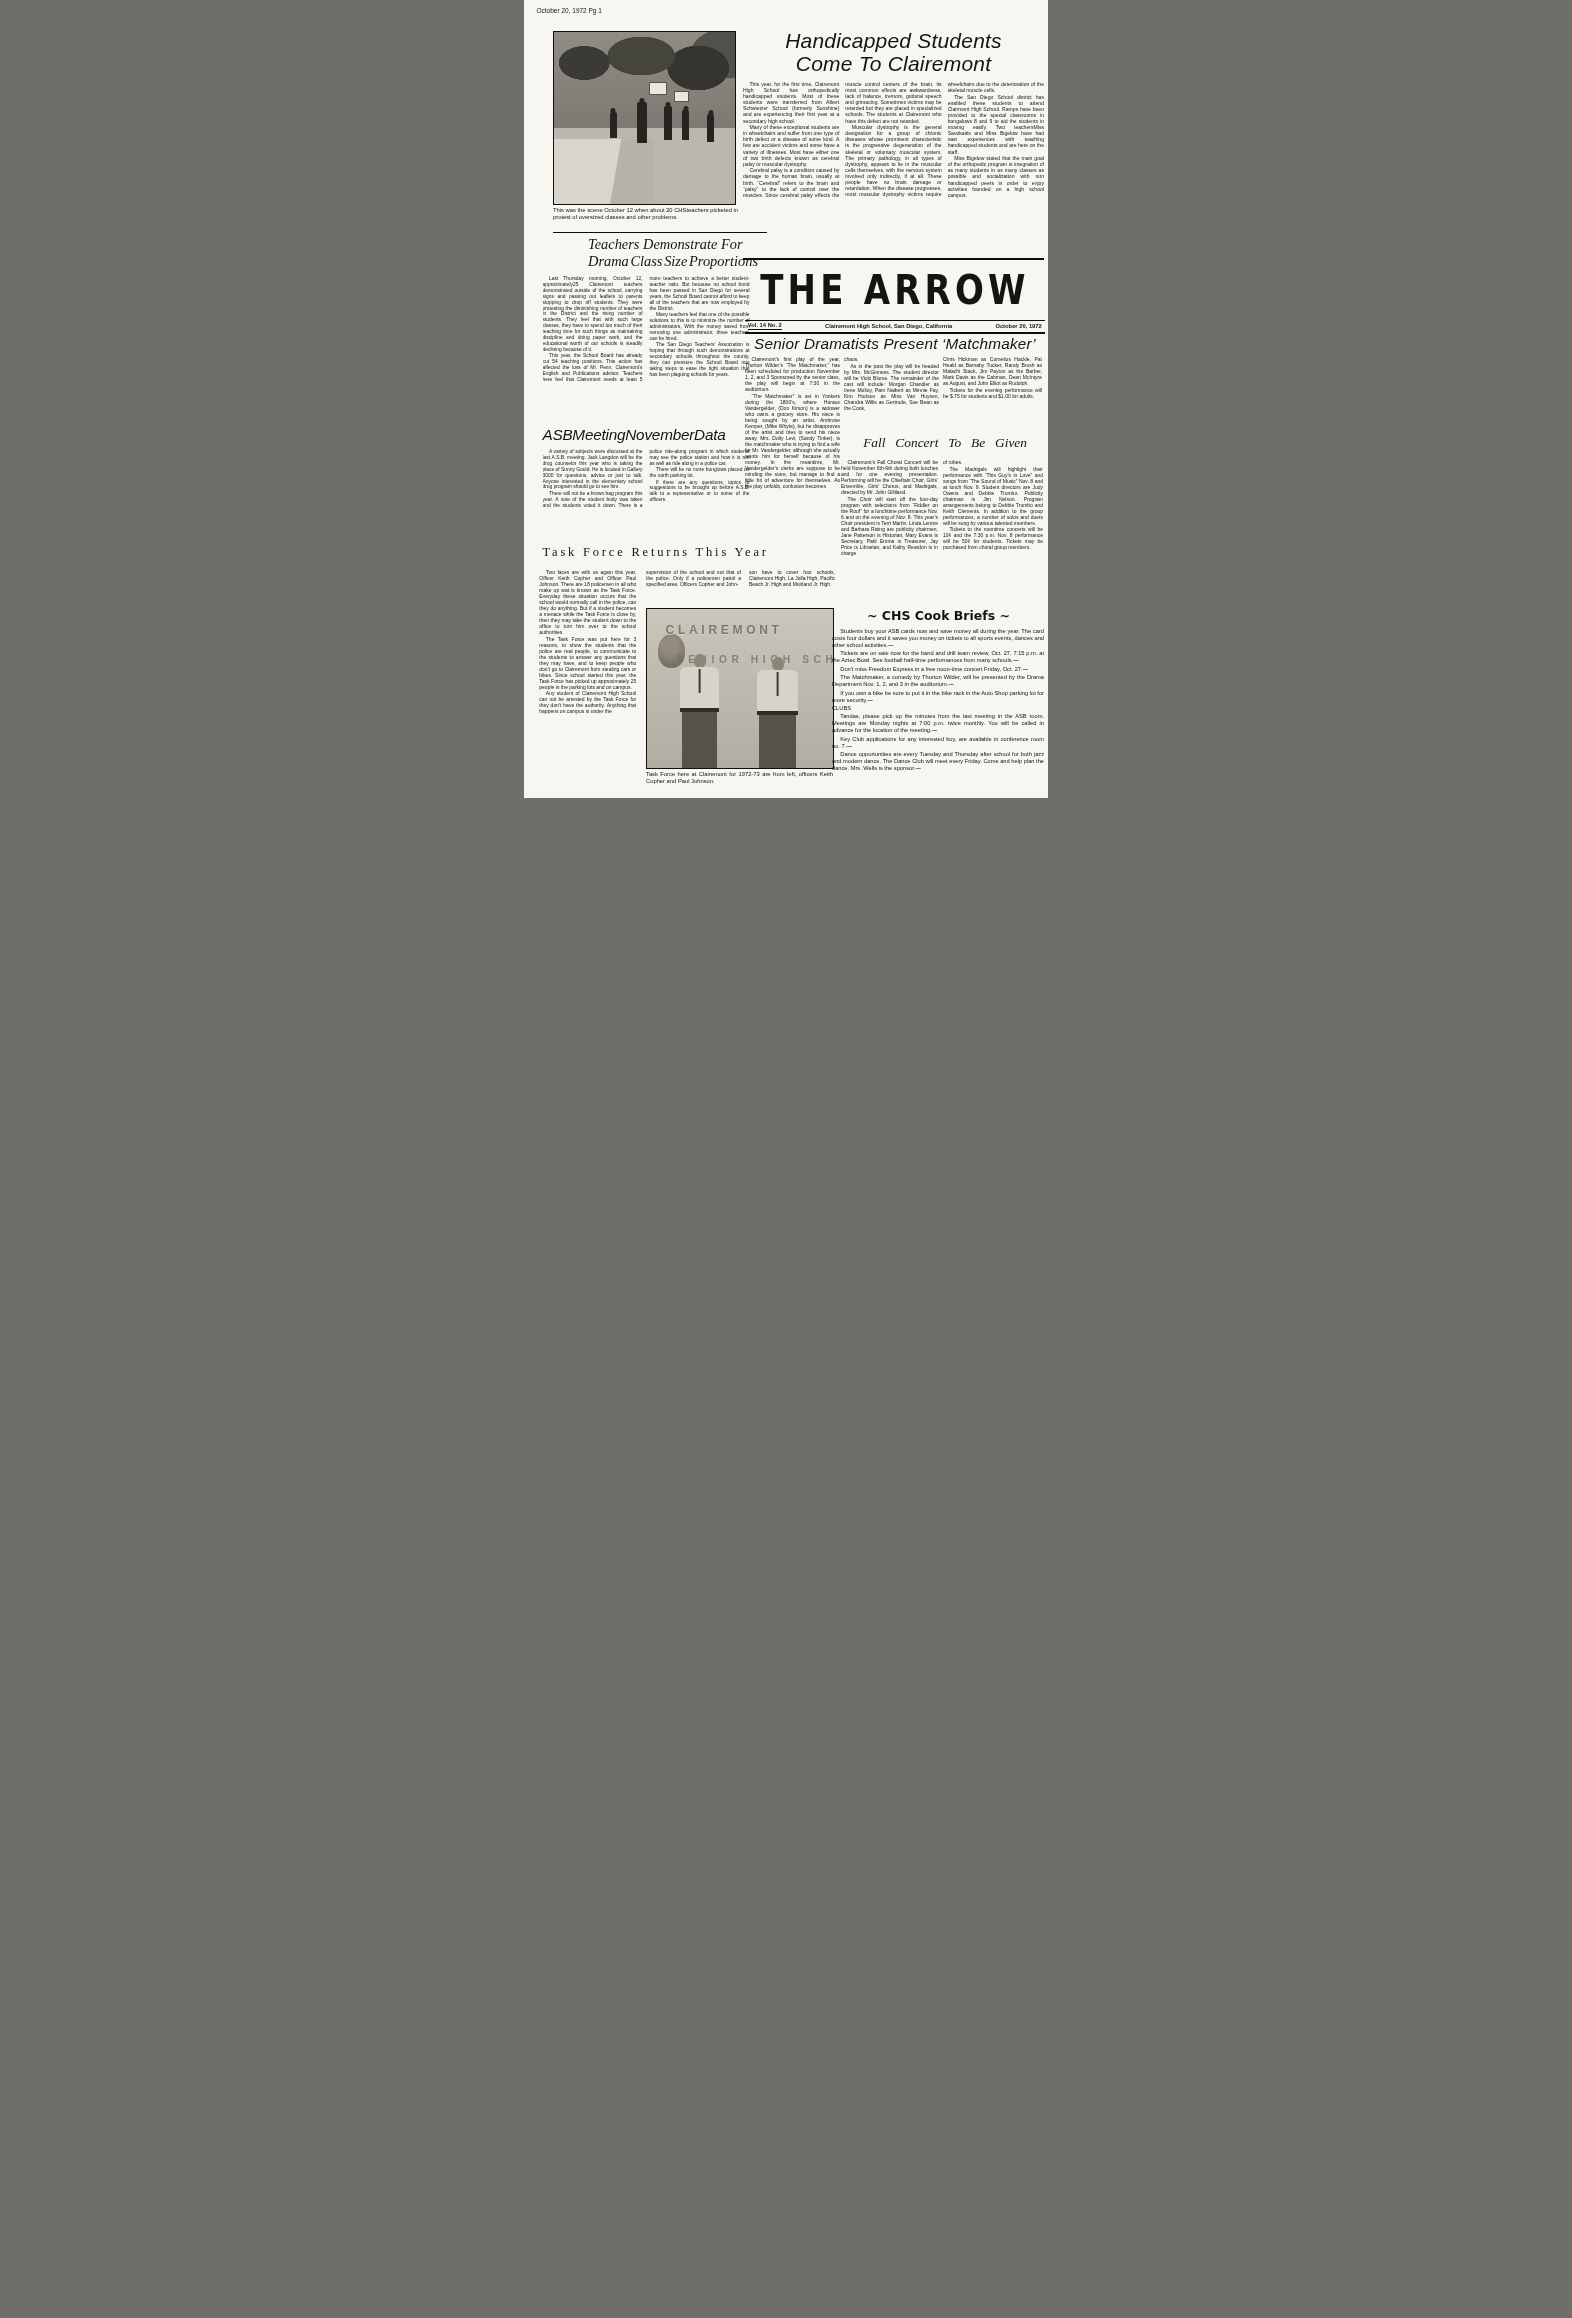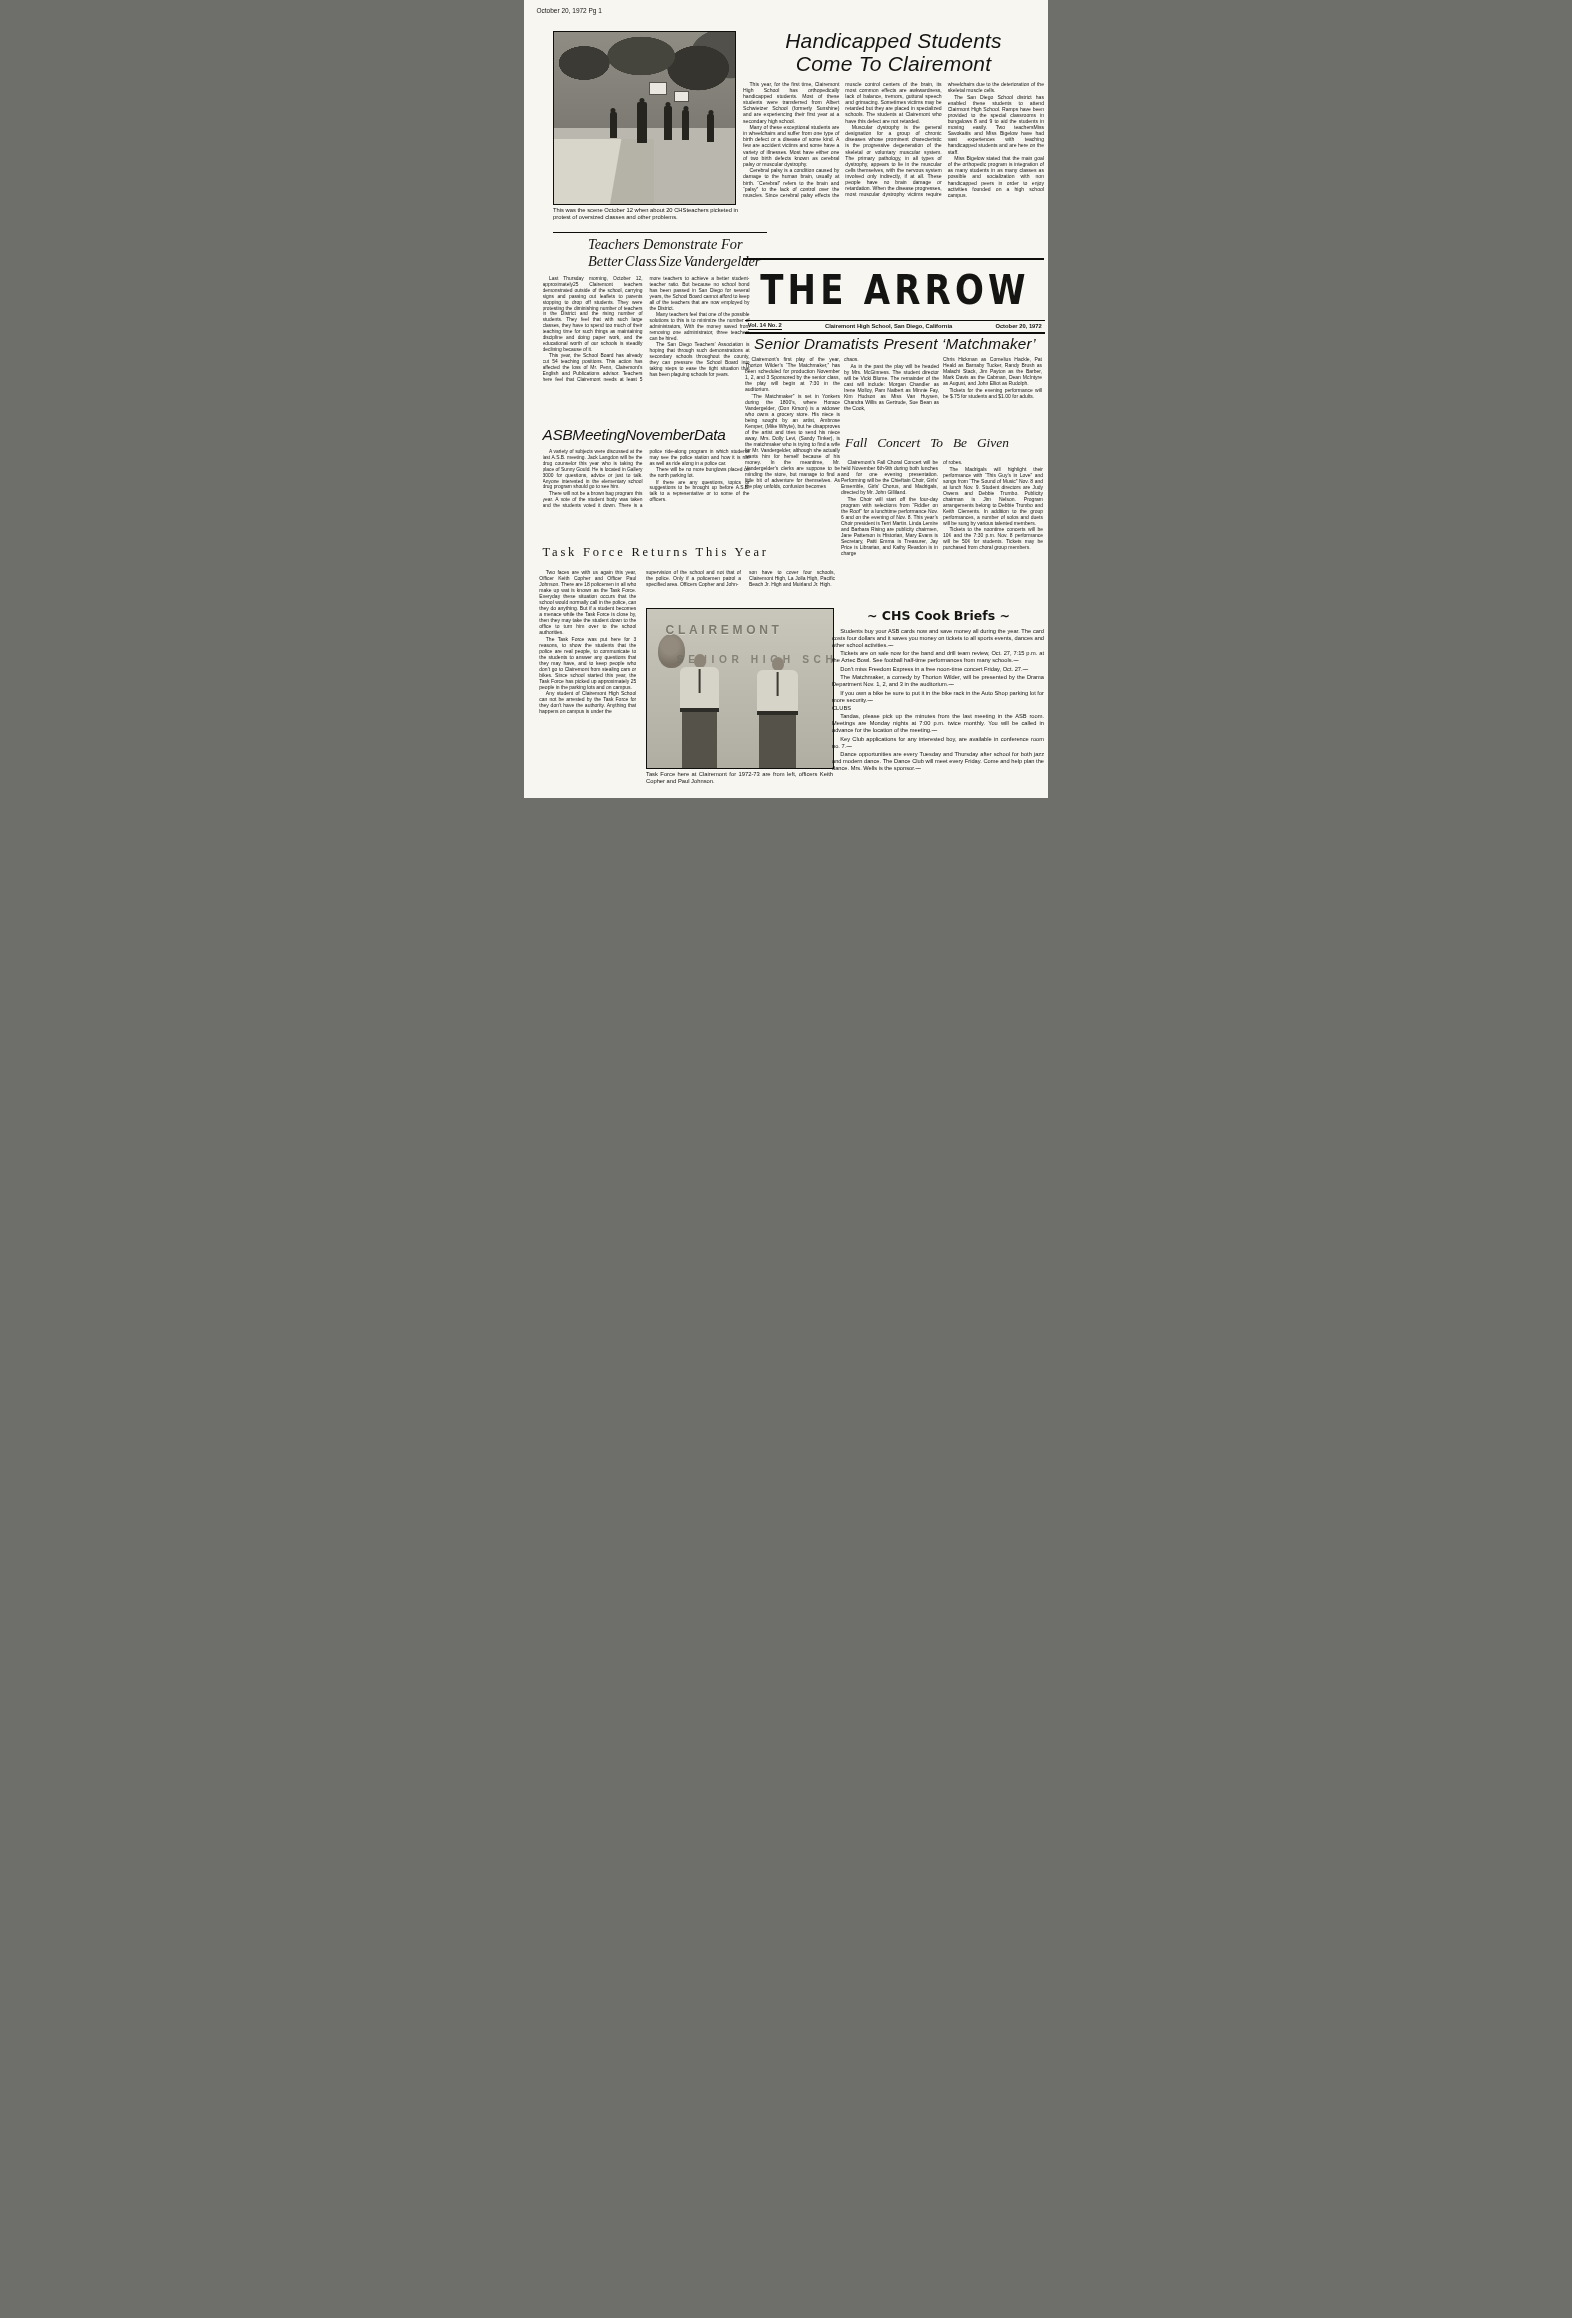--- a/index.html
+++ b/index.html
@@ -95,21 +95,21 @@
         <div class="fig-head"></div>
       </div>
   </div>
 
   <div class="abs caption" style="left:29px;top:207px;width:185px;">This was the scene October 12 when about 20 CHSteachers picketed in protest of oversized classes and other problems.</div>
 
   <div class="abs rule" style="left:29px;top:232px;width:214px;height:0.9px;"></div>
 
   <div class="abs hl-serif-it" style="left:24px;top:236px;width:218px;font-size:14.4px;line-height:17px;margin-left:40px;">
     <span>Teachers Demonstrate For</span><br>
-    <span style="word-spacing:-1.9px;">Better Class Size Vandergelder</span>
+    <span style="word-spacing:-1.9px;">Drama Class Size Proportions</span>
   </div>
 
   <div class="abs body-text sz-b cols-2" style="left:18.5px;top:276px;width:207px;height:147px;">
     <p>Last Thursday morning, October 12, approximately25 Clairemont teachers demonstrated outside of the school, carrying signs and passing out leaflets to parents stopping to drop off students. They were protesting the diminishing number of teachers in the District and the rising number of students. They feel that with such large classes, they have to spend too much of their teaching time for such things as maintaining discipline and doing paper work, and the educational worth of our schools is steadily declining because of it.</p>
     <p>This year, the School Board has already cut 54 teaching positions. This action has affected the loss of Mr. Penn, Clairemont’s English and Publications advisor. Teachers here feel that Clairemont needs at least 5 more teachers to achieve a better student-teacher ratio. But because no school bond has been passed in San Diego for several years, the School Board cannot afford to keep all of the teachers that are now employed by the District.</p>
     <p>Many teachers feel that one of the possible solutions to this is to minimize the number of administrators, With the money saved from removing one administrator, three teachers can be hired.</p>
     <p>The San Diego Teachers’ Association is hoping that through such demonstrations at secondary schools throughout the county, they can pressure the School Board into taking steps to ease the tight situation that has been plaguing schools for years.</p>
   </div>
 
   <div class="abs" style="left:18.5px;top:426px;width:209px;font-size:15.3px;font-style:italic;
@@ -195,22 +195,22 @@
   </div>
   <div class="abs body-text sz-c" style="left:320px;top:356px;width:95px;height:74px;">
     <p style="text-indent:0;">chaos.</p>
     <p>As in the past the play will be headed by Mrs. McGinness. The student director will be Vicki Blume. The remainder of the cast will include: Morgan Chandler as Irene Molloy, Pam Naibert as Minnie Fay, Kim Hudson as Miss Van Huysen, Chandra Willis as Gertrude, Sue Bean as the Cook,</p>
   </div>
   <div class="abs body-text sz-c" style="left:419px;top:356px;width:99px;height:72px;">
     <p style="text-indent:0;">Chris Hickman as Cornelius Hackle, Pat Heald as Barnaby Tucker, Randy Brush as Malachi Stack, Jim Payton as the Barber, Mark Davis as the Cabman, Dean McIntyre as August, and John Elliot as Rudolph.</p>
     <p>Tickets for the evening performance will be $.75 for students and $1.00 for adults.</p>
   </div>
 
-  <div class="abs hl-serif-it" style="left:321px;top:435px;width:199px;font-size:13.4px;
-       text-align:left;word-spacing:6.5px;">Fall Concert  To Be Given</div>
+  <div class="abs hl-serif-it" style="left:304px;top:435px;width:199px;font-size:13.4px;
+       text-align:right;word-spacing:6.5px;">Fall Concert  To Be Given</div>
 
   <div class="abs body-text sz-c" style="left:317px;top:459px;width:97px;height:141px;">
     <p>Clairemont’s Fall Choral Concert will be held November 6th-9th during both lunches and for one evening presentation. Performing will be the Chieftain Choir, Girls’ Ensemble, Girls’ Chorus, and Madrigals, directed by Mr. John Gilliland.</p>
     <p>The Choir will start off the four-day program with selections from “Fiddler on the Roof” for a lunchtime performance Nov. 6 and on the evening of Nov. 8. This year’s Choir president is Terri Martin. Linda Lemire and Barbara Rising are publicity chairmen, Jane Patterson is Historian, Mary Evans is Secretary, Patti Emma is Treasurer, Jay Price is Librarian, and Kathy Reardon is in charge</p>
   </div>
   <div class="abs body-text sz-c" style="left:419px;top:459px;width:100px;height:116px;">
     <p style="text-indent:0;">of robes.</p>
     <p>The Madrigals will highlight their performance with “This Guy’s in Love” and songs from “The Sound of Music” Nov. 8 and at lunch Nov. 9. Student directors are Judy Owens and Debbie Trumbo. Publicity chairman is Jim Nelson. Program arrangements belong to Debbie Trumbo and Keith Clements. In addition to the group performances, a number of solos and duets will be sung by various talented members.</p>
     <p>Tickets to the noontime concerts will be 10¢ and the 7:30 p.m. Nov. 8 performance will be 50¢ for students. Tickets may be purchased from choral group members.</p>
   </div>

